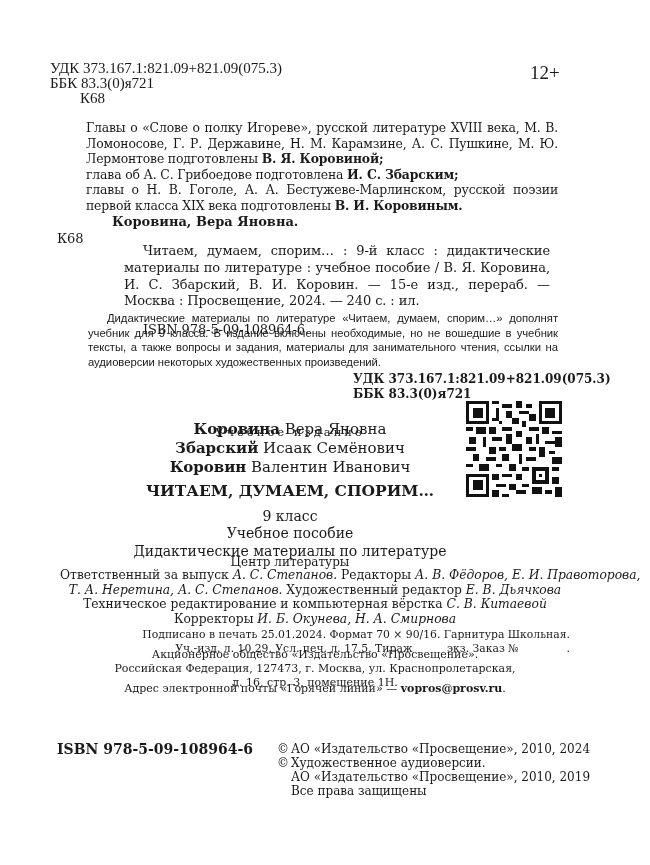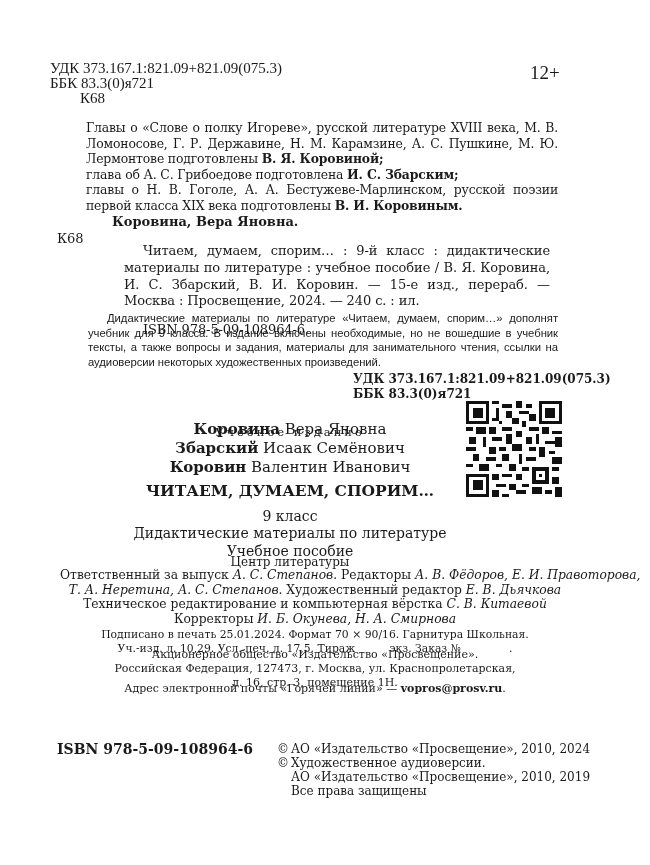--- a/index.html
+++ b/index.html
@@ -37,21 +37,21 @@
   .authors div { white-space:nowrap; }
   .title { top:481px; font-size:15.5px; font-weight:bold; font-family:"DejaVu Serif",serif; white-space:nowrap; }
   .grade { top:508px; font-size:14px; font-family:"DejaVu Serif",serif; }
   .subtitle { top:524px; font-size:14px; line-height:18px; font-family:"DejaVu Serif",serif; white-space:nowrap; }
   .center-lit { top:555px; font-size:12px; font-family:"DejaVu Serif",serif; }
 
   .staff { left:60px; top:568px; width:510px; text-align:center; font-size:12.3px; line-height:14.6px; font-family:"DejaVu Serif",serif; }
   .staff div { white-space:nowrap; }
 
   .print { left:60px; top:626px; width:510px; text-align:center; font-size:10.8px; line-height:13.8px; font-family:"DejaVu Serif",serif; }
-  .print div { white-space:nowrap; }
+  .print div { white-space:nowrap;text-align:right; }
   .pub { left:60px; top:648px; width:510px; text-align:center; font-size:11px; line-height:14px; font-family:"DejaVu Serif",serif; }
   .email { left:60px; top:690px; width:510px; text-align:center; font-size:11px; font-family:"DejaVu Serif",serif; }
 
   
   .qr { left:466px; top:400px; width:96px; height:98px; }
 
   
   .isbn-bottom { left:57px; top:741px; font-size:14px; font-weight:bold; font-family:"DejaVu Serif",serif; }
   .copyright { left:277px; top:742px; font-size:12px; line-height:14px; font-family:"DejaVu Serif",serif; }
   .copyright .row { display:flex; }
@@ -90,22 +90,22 @@
 
 <div class="abs center ed-type" style="left:140px;width:300px;margin-top:24px;">Учебное издание</div>
 <div class="abs center authors" style="left:130px;width:320px;">
   <div><b>Коровина</b> <span>Вера Яновна</span></div>
   <div><b>Збарский</b> <span>Исаак Семёнович</span></div>
   <div><b>Коровин</b> <span>Валентин Иванович</span></div>
 </div>
 <div class="abs center title" style="left:130px;width:320px;">ЧИТАЕМ, ДУМАЕМ, СПОРИМ…</div>
 <div class="abs center grade" style="left:130px;width:320px;">9 класс</div>
 <div class="abs center subtitle" style="left:100px;width:380px;">
+  <div>Учебное пособие</div>
   <div>Дидактические материалы по литературе</div>
-  <div>Учебное пособие</div>
 </div>
 <div class="abs center center-lit" style="left:130px;width:320px;">Центр литературы</div>
 
 <div class="abs staff">
   <div><span>Ответственный за выпуск </span><span class="i">А. С. Степанов.</span><span> Редакторы </span><span class="i">А. В. Фёдоров, Е. И. Правоторова,</span></div>
   <div><span class="i">Т. А. Неретина, А. С. Степанов.</span><span> Художественный редактор </span><span class="i">Е. В. Дьячкова</span></div>
   <div><span>Техническое редактирование и компьютерная вёрстка </span><span class="i">С. В. Китаевой</span></div>
   <div><span>Корректоры </span><span class="i">И. Б. Окунева, Н. А. Смирнова</span></div>
 </div>
 

